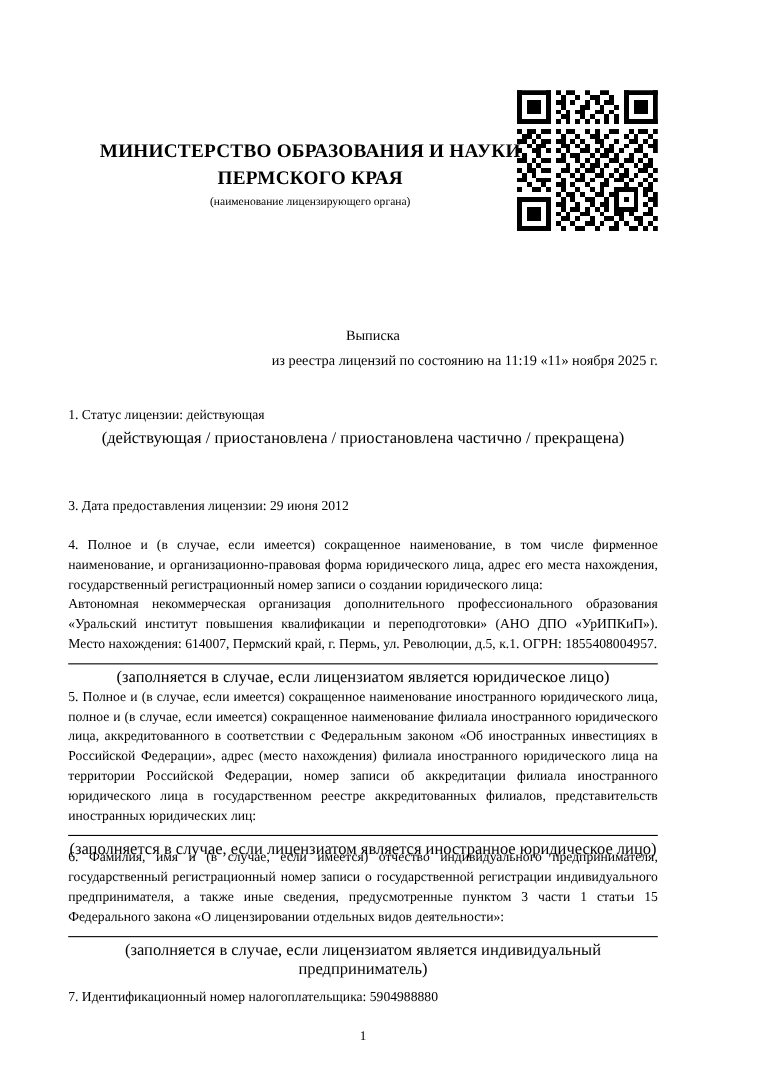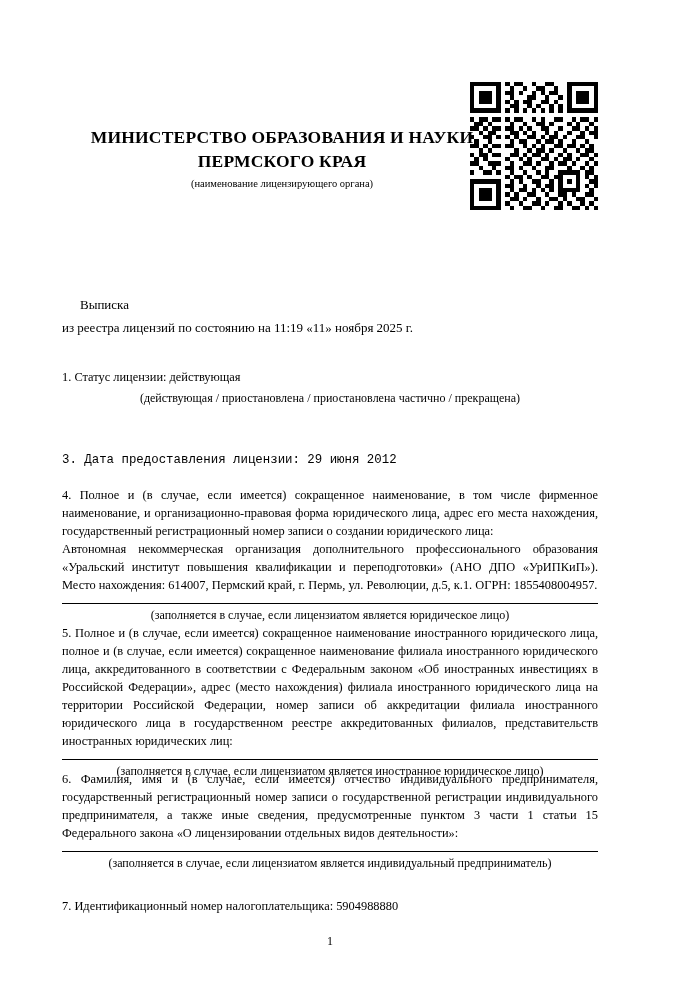--- a/index.html
+++ b/index.html
@@ -49,46 +49,46 @@
     width: 440px;
     text-align: center;
     font-size: 10.5px;
   }
 
   .doc-kind {
     position: absolute;
     top: 297px;
     left: 80px;
     right: 62px;
-    text-align: left;
+    text-align: center;
     font-size: 13px;
   }
   .doc-sub {
     position: absolute;
     top: 320px;
     left: 62px;
     right: 62px;
-    text-align: left;
+    text-align: right;
     font-size: 13px;
   }
 
   .body-block {
     position: absolute;
     left: 62px;
     right: 62px;
   }
   .p {
     font-size: 12.4px;
     line-height: 1.45;
     text-align: justify;
     margin: 0;
   }
   .p.first { text-indent: 0; }
   .note {
-    font-size: 12px;
+    font-size: 15px;
     text-align: center;
     margin: 4px 0 0 0;
   }
   .rule {
     border: none;
     border-top: 1px solid #000;
     margin: 8px 0 3px 0;
     height: 0;
   }
   .page-number {
@@ -389,21 +389,21 @@
 
   <div class="doc-kind">Выписка</div>
   <div class="doc-sub">из реестра лицензий по состоянию на 11:19 «11» ноября 2025 г.</div>
 
   <div class="body-block" style="top:369px;">
     <p class="p first">1. Статус лицензии: действующая</p>
     <p class="note">(действующая / приостановлена / приостановлена частично / прекращена)</p>
   </div>
 
 
-  <div class="body-block" style="top:452px;font-family:Liberation Mono, monospace;">
+  <div class="body-block" style="top:452px;">
     <p class="p first">3. Дата предоставления лицензии: 29 июня 2012</p>
   </div>
 
   <div class="body-block" style="top:487px;">
     <p class="p first">4. Полное и (в случае, если имеется) сокращенное наименование, в том числе фирменное наименование, и организационно-правовая форма юридического лица, адрес его места нахождения, государственный регистрационный номер записи о создании юридического лица:</p>
     <p class="p">Автономная некоммерческая организация дополнительного профессионального образования «Уральский институт повышения квалификации и переподготовки» (АНО ДПО «УрИПКиП»). Место нахождения: 614007, Пермский край, г. Пермь, ул. Революции, д.5, к.1. ОГРН: 1855408004957.</p>
     <hr class="rule">
     <p class="note">(заполняется в случае, если лицензиатом является юридическое лицо)</p>
   </div>
 

